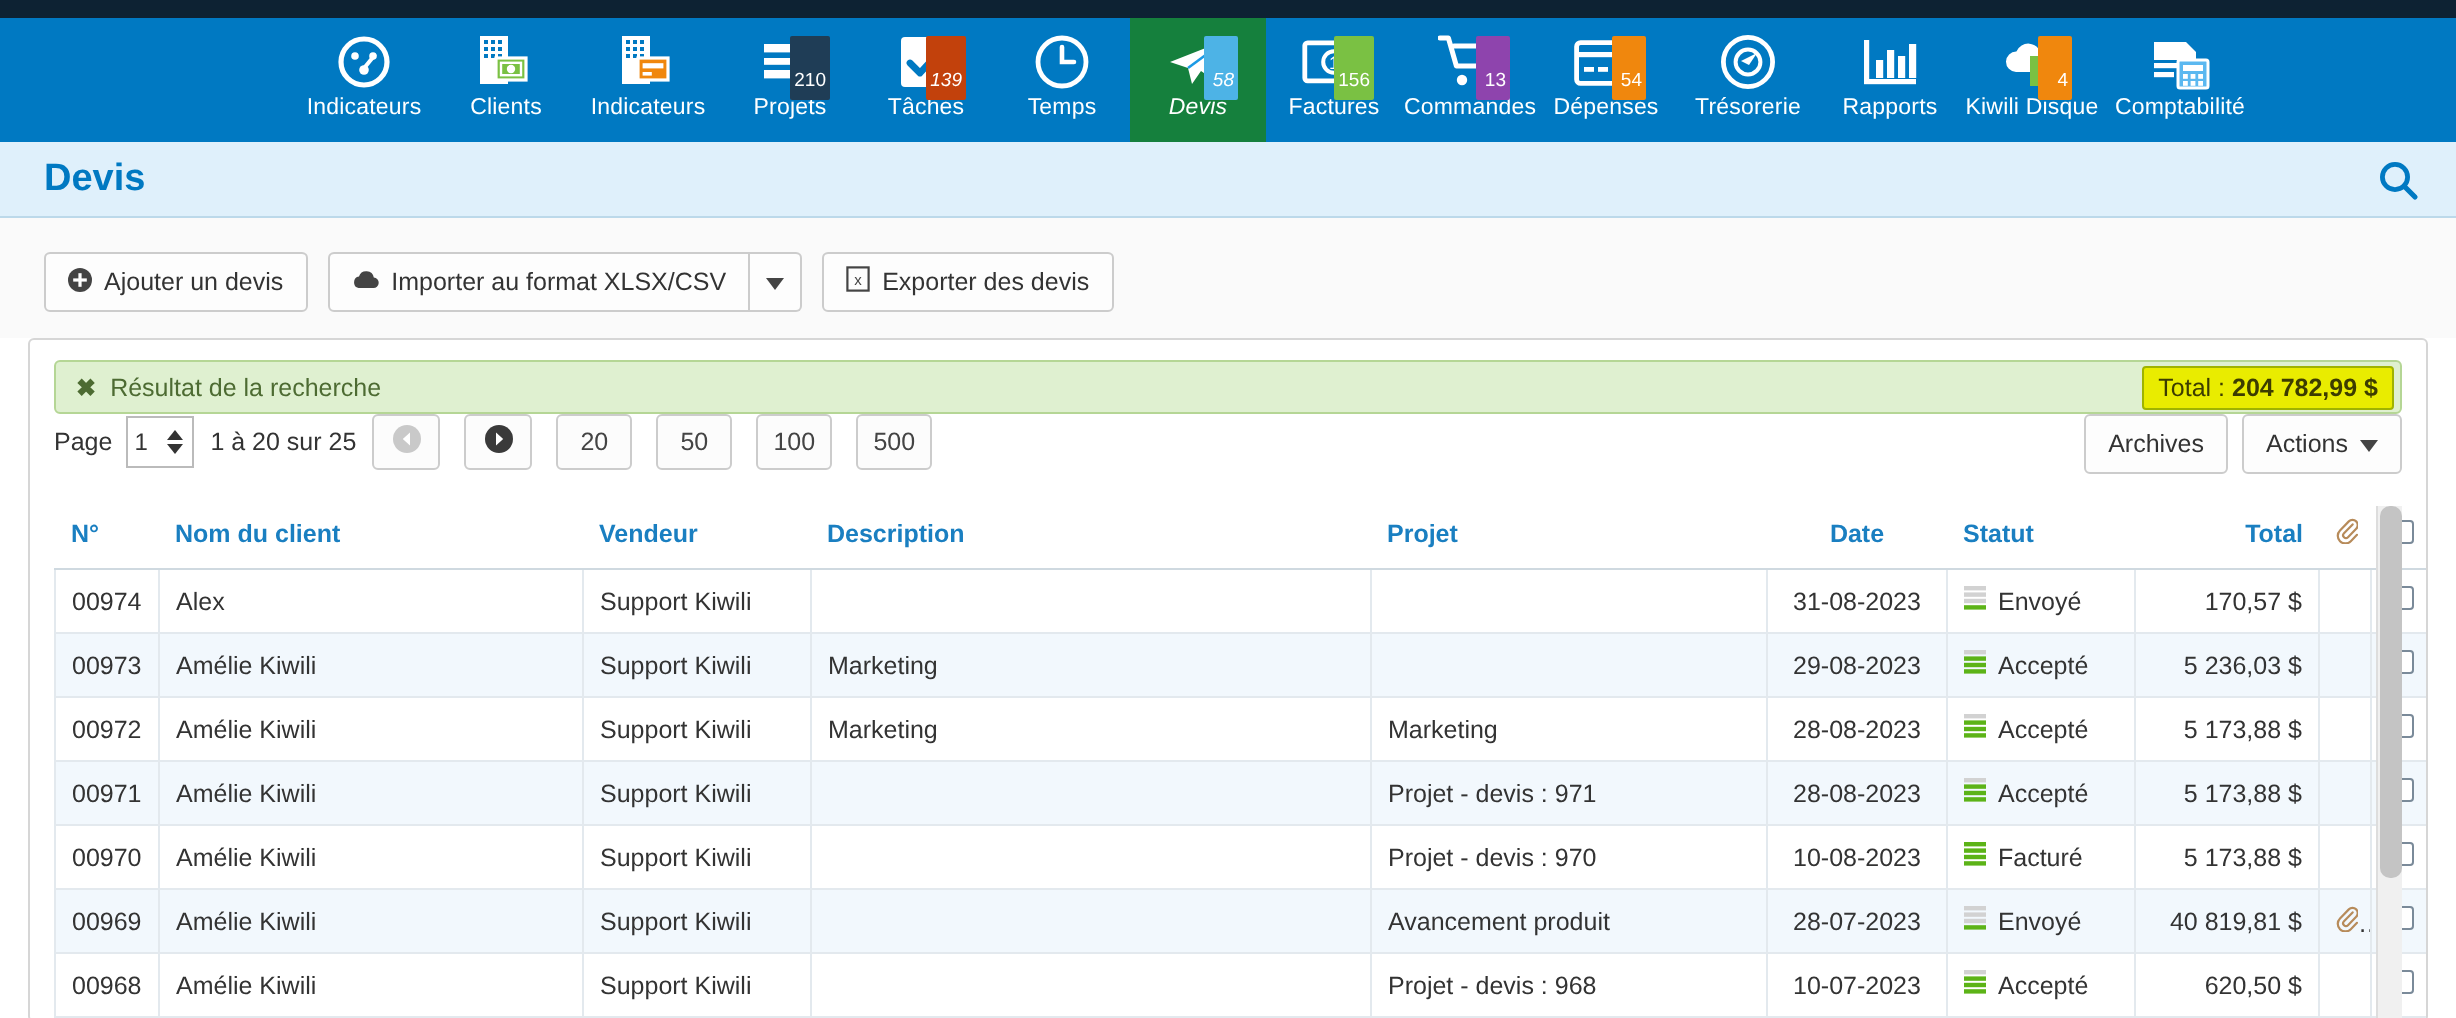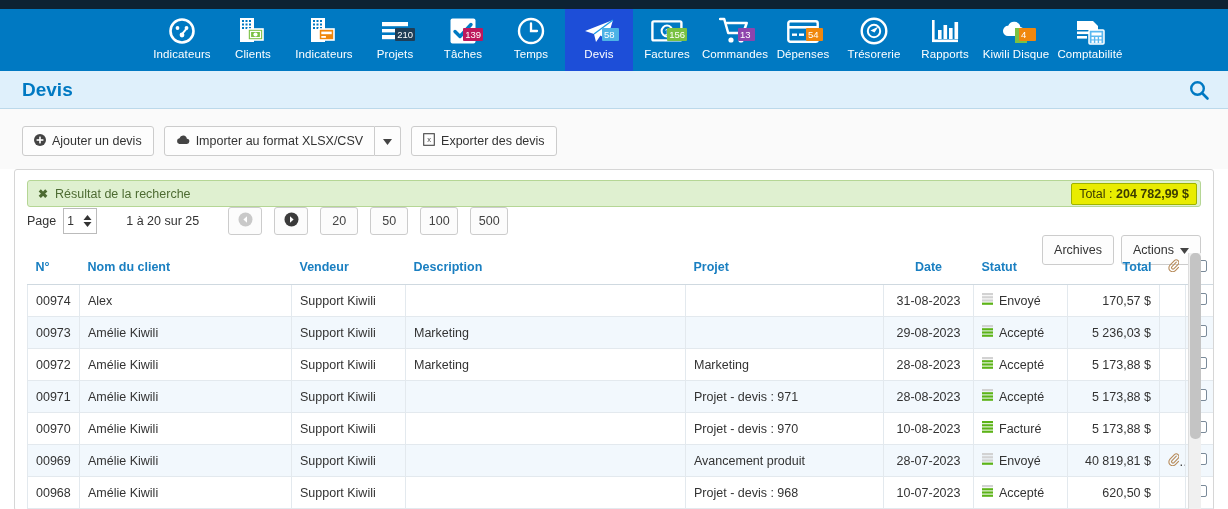--- a/index.html
+++ b/index.html
@@ -19,35 +19,35 @@
     display: flex; align-items: flex-start; padding-left: 145px;
     position: relative;
   }
   .navitem {
     width: 68px; height: 62px; position: relative;
     display: flex; flex-direction: column; align-items: center;
     justify-content: flex-start; padding-top: 7px; cursor: pointer;
     text-decoration: none;
   }
   .navitem.wide { width: 74px; }
-  .navitem.active { background: #1d4ed8; }
+  .navitem.active { background: #15803d; font-style: italic; }
   .navicon {
     height: 30px; width: 44px; display: flex; align-items: center;
     justify-content: center; position: relative;
   }
   .navicon svg { display: block; }
   .navlabel {
     color: #ffffff; font-size: 11.5px; line-height: 13px;
     margin-top: 2px; white-space: nowrap; letter-spacing: 0.1px;
   }
   .badge {
-    position: absolute; top: 12px; right: 2px;
+    position: absolute; top: 2px; right: 2px;
     min-width: 17px; height: 13px; line-height: 13px;
-    font-size: 9.5px; color: #fff; text-align: left;
-    padding: 0 2px; border-radius: 1px; font-weight: normal;
+    font-size: 9.5px; color: #fff; text-align: right;
+    padding: 16px 2px; border-radius: 1px; font-weight: normal;
   }
 
   
   .pagebar {
     height: 38px; background: #dff0fb; border-bottom: 1px solid #bcd9ea;
     display: flex; align-items: center; justify-content: space-between;
     padding: 0 18px 0 22px;
   }
   .pagetitle { color: #0079c2; font-size: 19px; font-weight: bold; }
   .searchbtn { cursor: pointer; display: flex; align-items: center; }
@@ -101,29 +101,29 @@
   .pagelabel { font-size: 12.5px; color: #333; }
   .spinner {
     border: 1px solid #bbb; background: #fff; height: 26px; width: 34px;
     display: flex; align-items: center; gap: 2px; padding: 0 3px;
   }
   .spinner input {
     border: none; outline: none; width: 13px; font-size: 12px;
     color: #333; font-family: "Liberation Sans", sans-serif; background: transparent;
   }
   .spinarrows { display: flex; flex-direction: column; line-height: 0; cursor: pointer; }
-  .rangetext { font-size: 12.5px; color: #333; margin: 0 22px; }
+  .rangetext { font-size: 12.5px; color: #333; margin: 0 1px; }
   .pbtn {
     border: 1px solid #ccc; background: #fcfcfc; border-radius: 3px;
     min-width: 38px; height: 28px; font-size: 12.5px; color: #444;
     display: inline-flex; align-items: center; justify-content: center;
     cursor: pointer; margin-right: 5px;
   }
   .pbtn.circle { min-width: 34px; }
-  .rightbtns { display: flex; gap: 7px; margin-top: 28px; }
+  .rightbtns { display: flex; gap: 7px; }
 
   
   table { border-collapse: collapse; width: 100%; table-layout: fixed; }
   thead th {
     color: #1a7fc1; font-size: 12.5px; font-weight: bold;
     padding: 6px 8px 9px 8px; text-align: center;
     border-bottom: 1px solid #cfd9e0; white-space: nowrap;
   }
   tbody td {
     font-size: 12.5px; color: #333; padding: 7px 8px;
@@ -231,21 +231,21 @@
         <span class="badge" style="background: rgb(31, 61, 86);">210</span>
       </div>
       <div class="navlabel">Projets</div>
     </div>
     <div class="navitem">
       <div class="navicon">
         <svg width="28" height="28" viewBox="0 0 28 28">
           <rect x="1.5" y="1.5" width="25" height="25" rx="2" fill="#ffffff"></rect>
           <path d="M6 14.5l5 5 11-12" fill="none" stroke="#0079c2" stroke-width="3.4" stroke-linecap="round" stroke-linejoin="round"></path>
         </svg>
-        <span class="badge" style="background: #be185d;">139</span>
+        <span class="badge" style="background: #c2410c; font-style: italic;">139</span>
       </div>
       <div class="navlabel">Tâches</div>
     </div>
     <div class="navitem">
       <div class="navicon">
         <svg width="30" height="30" viewBox="0 0 30 30">
           <circle cx="15" cy="15" r="12" fill="none" stroke="#ffffff" stroke-width="2.4"></circle>
           <path d="M15 7.5V15h6" fill="none" stroke="#ffffff" stroke-width="2.3" stroke-linecap="round"></path>
         </svg>
       </div>

